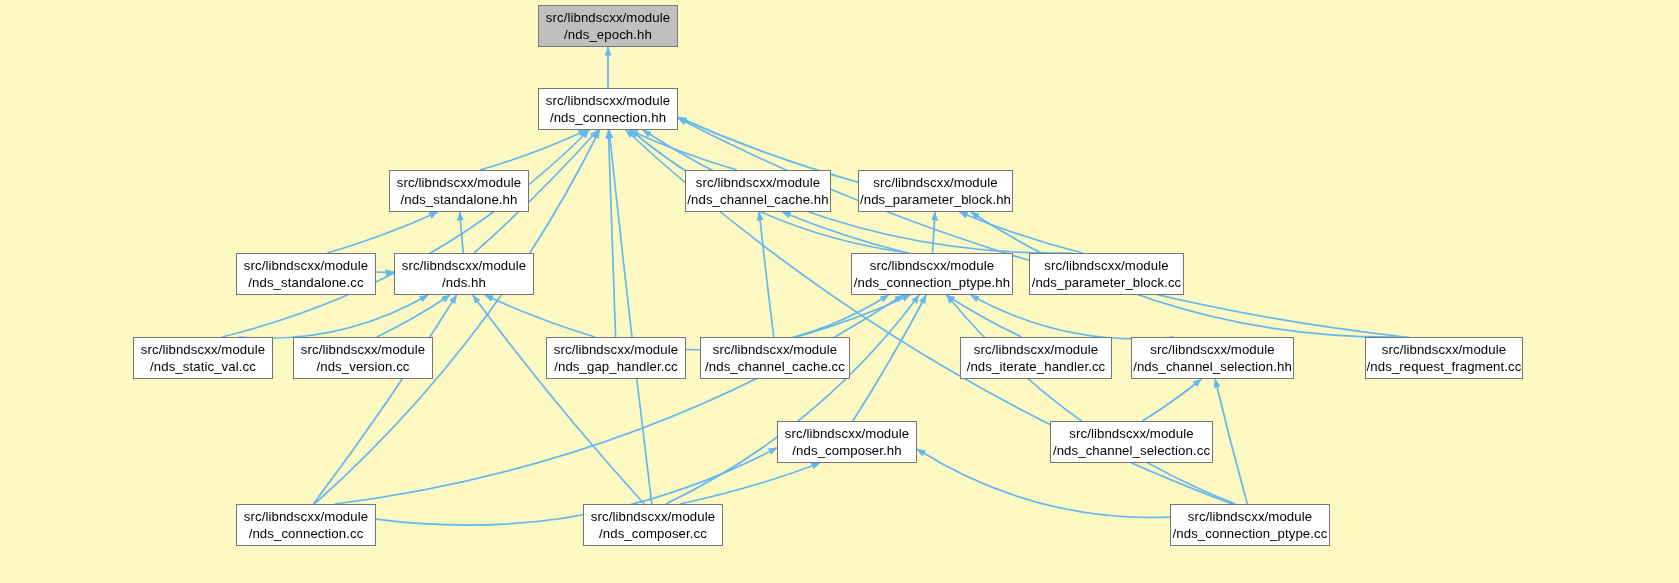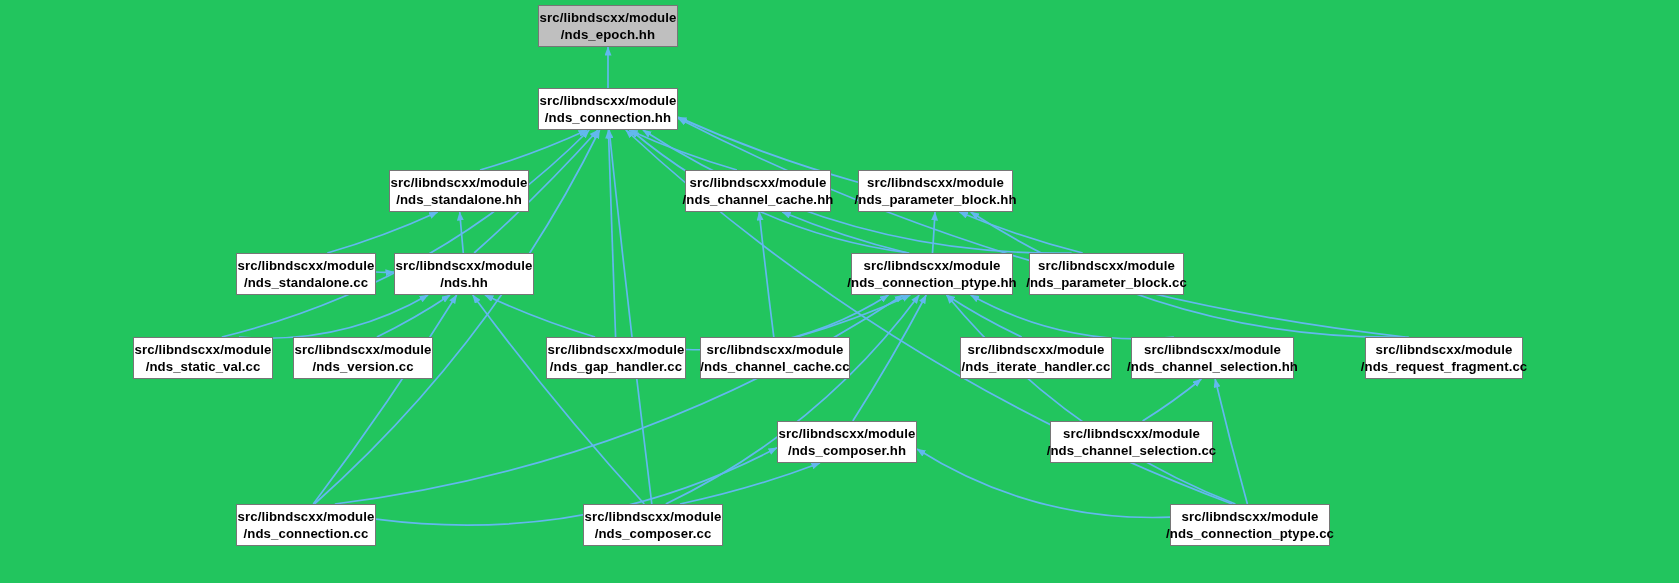--- a/index.html
+++ b/index.html
@@ -43,21 +43,21 @@
     background: #bfbfbf;
     border-color: #5e5e5e;
   }
   .node .line1, .node .line2 {
     display: block;
   }
 </style>
 </head>
 <body>
 
-<div id="graph-root" style="background: #22c55e; font-weight: bold;">
+<div id="graph-root" style="background: #fef9c3;">
   <svg id="edge-layer" viewBox="0 0 1679 583" xmlns="http://www.w3.org/2000/svg">
       <defs>
         <marker id="arrowhead" markerWidth="9" markerHeight="7" refX="8.5" refY="3.5" orient="auto" markerUnits="userSpaceOnUse">
           <polygon points="0 0, 9 3.5, 0 7" fill="#63b8ee"></polygon>
         </marker>
       </defs>
       <path d="M 608.0 88.0 Q 608.0 67.5 608.0 47.0" fill="none" stroke="#63b8ee" stroke-width="1.7" marker-end="url(#arrowhead)"></path>
       <path d="M 480.0 170.0 Q 535.0 154.0 587.0 130.0" fill="none" stroke="#63b8ee" stroke-width="1.7" marker-end="url(#arrowhead)"></path>
       <path d="M 736.9 170.0 Q 681.5 154.0 629.1 130.0" fill="none" stroke="#63b8ee" stroke-width="1.7" marker-end="url(#arrowhead)"></path>
       <path d="M 858.0 182.2 Q 765.6 156.4 678.0 117.1" fill="none" stroke="#63b8ee" stroke-width="1.7" marker-end="url(#arrowhead)"></path>

